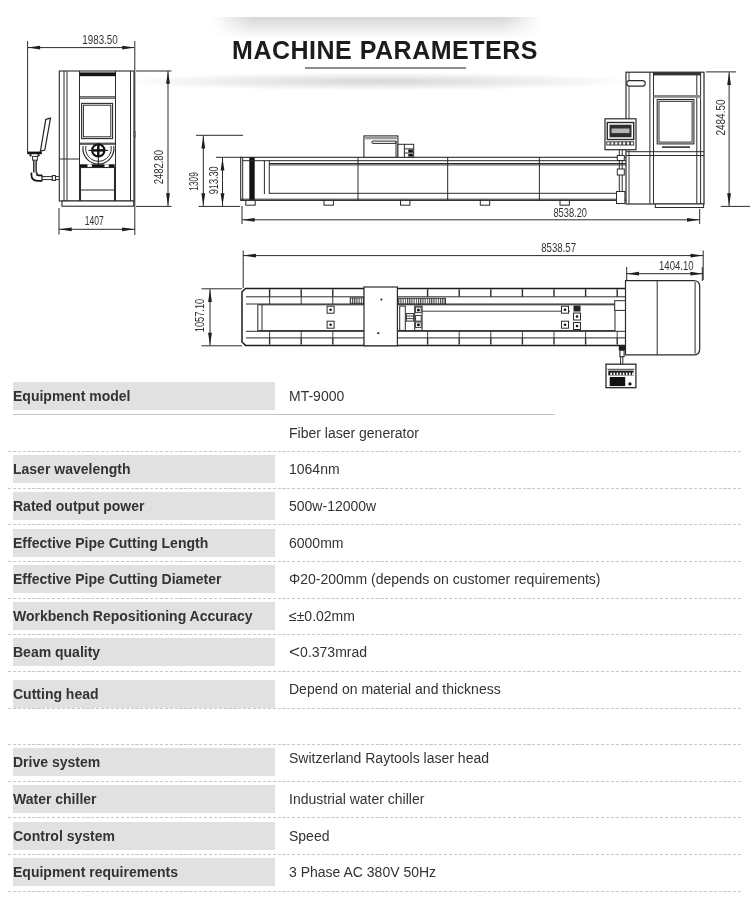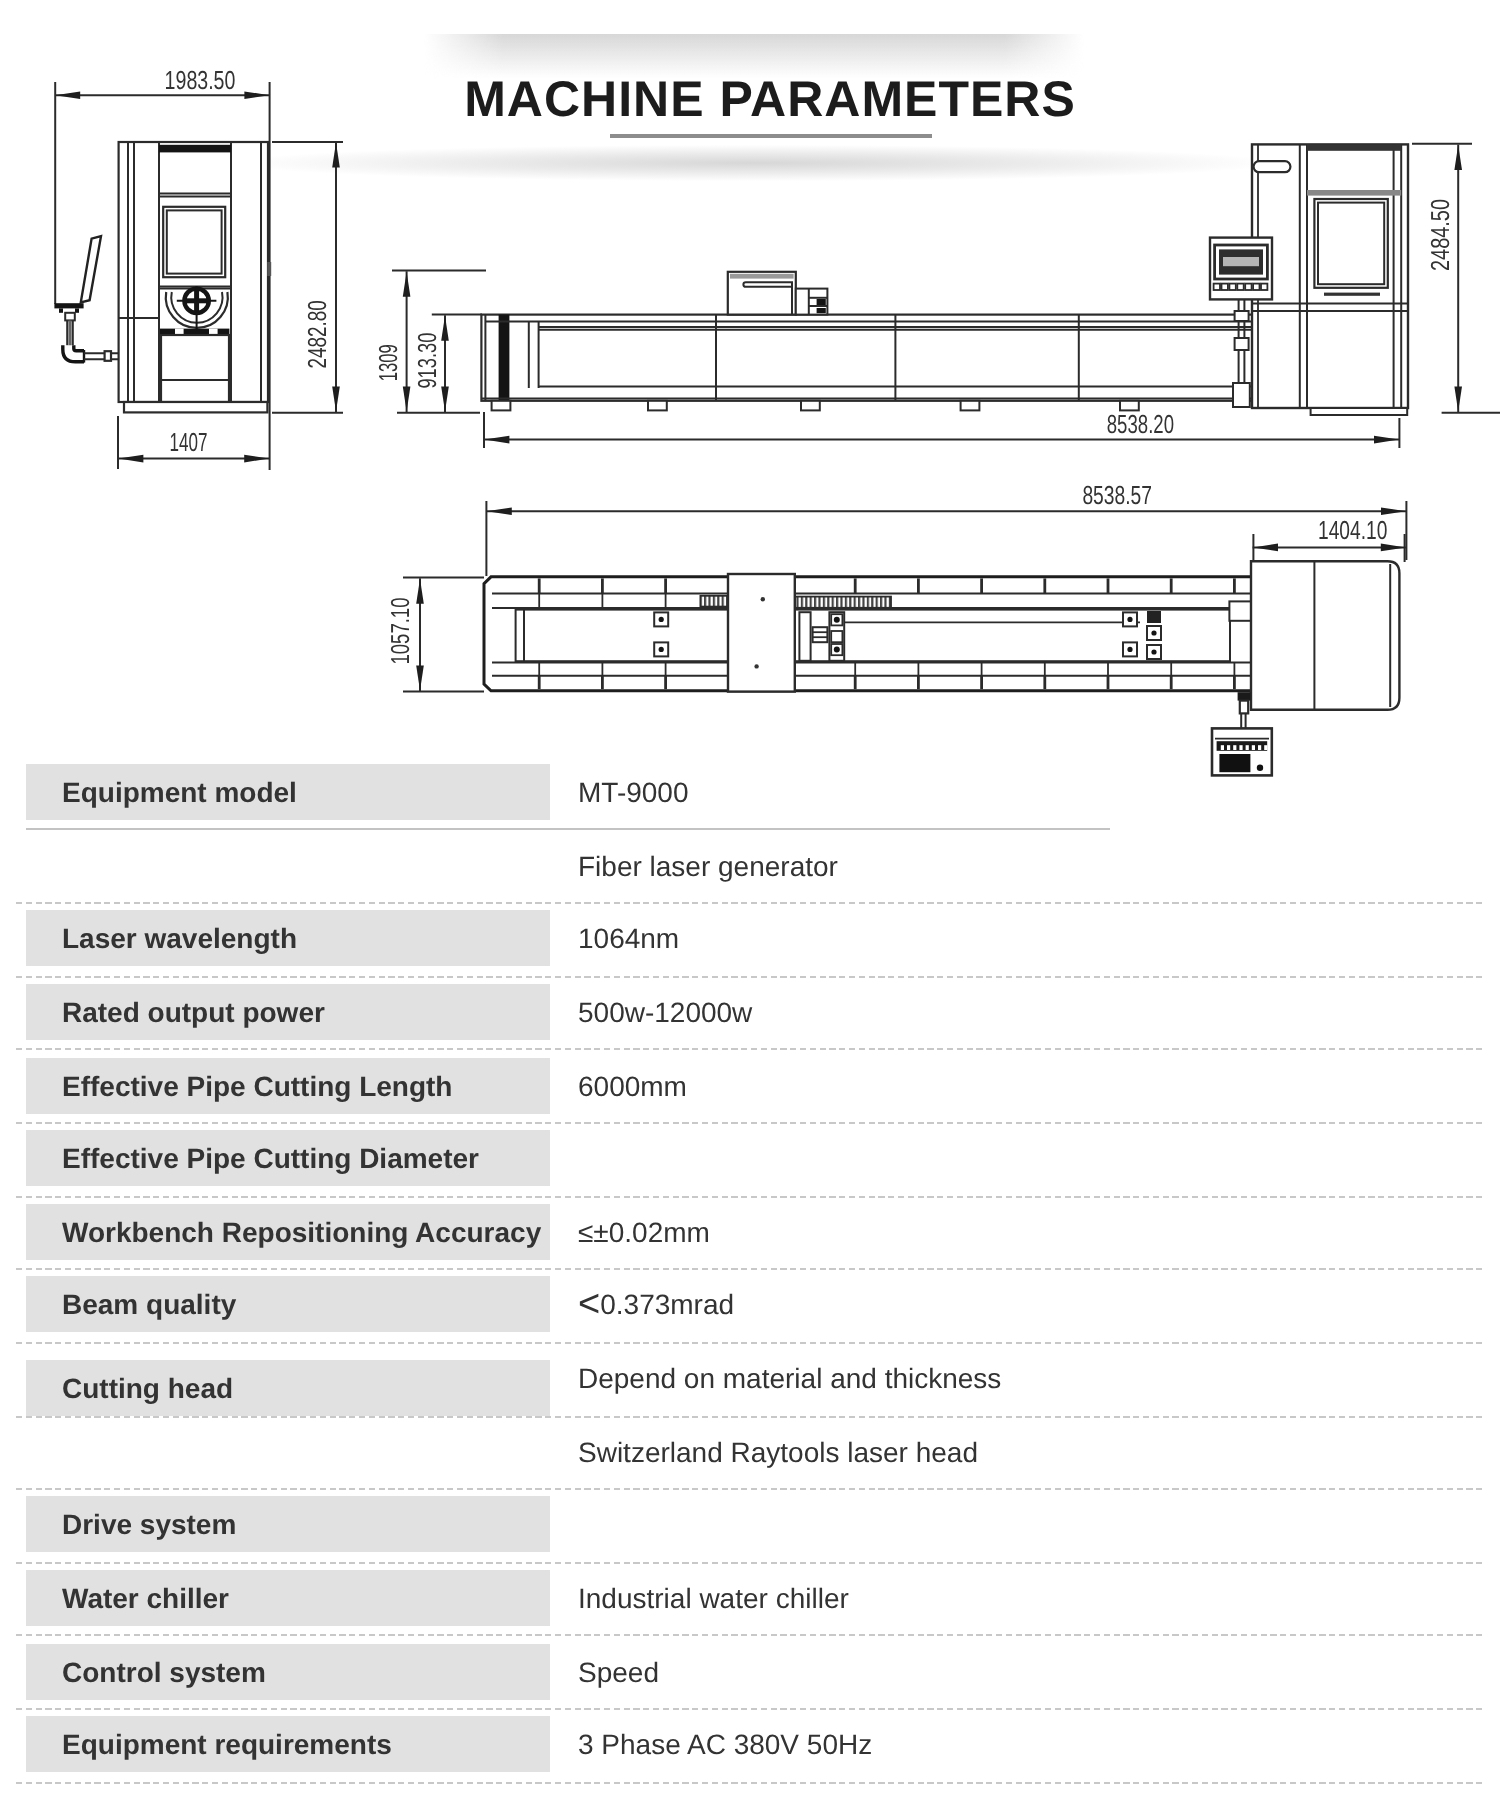--- a/index.html
+++ b/index.html
@@ -7,21 +7,21 @@
         font-family:"Liberation Sans",sans-serif;}
   .band-top{position:absolute;left:212px;top:17px;width:330px;height:24px;
     background:linear-gradient(to bottom,#d7d7d7 0%,rgba(255,255,255,0) 92%);
     -webkit-mask-image:linear-gradient(to right,transparent 0,#000 12%,#000 88%,transparent 100%);}
   .band-bot{position:absolute;left:105px;top:72px;width:545px;height:19px;
     background:radial-gradient(ellipse 50% 50% at 50% 50%,rgba(130,130,130,0.32),rgba(130,130,130,0.16) 50%,rgba(130,130,130,0) 96%);}
   .title{position:absolute;left:0;top:36px;width:770px;text-align:center;
     font-size:25px;font-weight:bold;color:#1c1c1c;letter-spacing:0.5px;}
   .t-underline{position:absolute;left:305px;top:67px;width:161px;height:2px;background:#8d8d8d;}
   .row-label{position:absolute;left:13px;width:262px;height:28px;background:#e1e1e1;
-    font-size:14px;font-weight:bold;color:#333;line-height:28px;padding-left:18px;box-sizing:border-box;white-space:nowrap;}
+    font-size:14px;font-weight:bold;color:#333;line-height:28px;padding-left:0;box-sizing:border-box;white-space:nowrap;}
   .row-val{position:absolute;left:289px;font-size:14px;color:#333;line-height:28px;height:28px;white-space:nowrap;}
   .dash{position:absolute;left:8px;width:735px;height:1px;
     background:repeating-linear-gradient(90deg,#c8c8c8 0 3.1px,rgba(0,0,0,0) 3.1px 4.9px);}
   .solid{position:absolute;left:13px;width:542px;height:1px;background:#c3c3c3;}
 </style>
 </head>
 <body>
 <div class="page">
 
   <div class="band-top"></div>
@@ -395,20 +395,21 @@
   <div class="dash" style="top:524px"></div>
 
   <div class="row-label" style="top:529px">Effective Pipe Cutting Length</div>
 
   <div class="row-val" style="top:529px">6000mm</div>
 
   <div class="dash" style="top:561px"></div>
 
   <div class="row-label" style="top:565px">Effective Pipe Cutting Diameter</div>
 
+  <div class="row-val" style="top:565px">Φ20-200mm (depends on customer requirements)</div>
 
   <div class="dash" style="top:598px"></div>
 
   <div class="row-label" style="top:602px">Workbench Repositioning Accuracy</div>
 
   <div class="row-val" style="top:602px">≤±0.02mm</div>
 
   <div class="dash" style="top:634px"></div>
 
   <div class="row-label" style="top:638px">Beam quality</div>
@@ -417,21 +418,21 @@
 
   <div class="dash" style="top:671px"></div>
 
 
   <div class="row-val" style="top:675px">Depend on material and thickness</div>
 
   <div class="dash" style="top:708px"></div>
 
   <div class="row-label" style="top:680px">Cutting head</div>
 
-  <div class="row-val" style="top:712px">Switzerland Raytools laser head</div>
+  <div class="row-val" style="top:744px">Switzerland Raytools laser head</div>
 
   <div class="dash" style="top:744px"></div>
 
   <div class="row-label" style="top:748px">Drive system</div>
 
 
   <div class="dash" style="top:781px"></div>
 
   <div class="row-label" style="top:785px">Water chiller</div>
 

